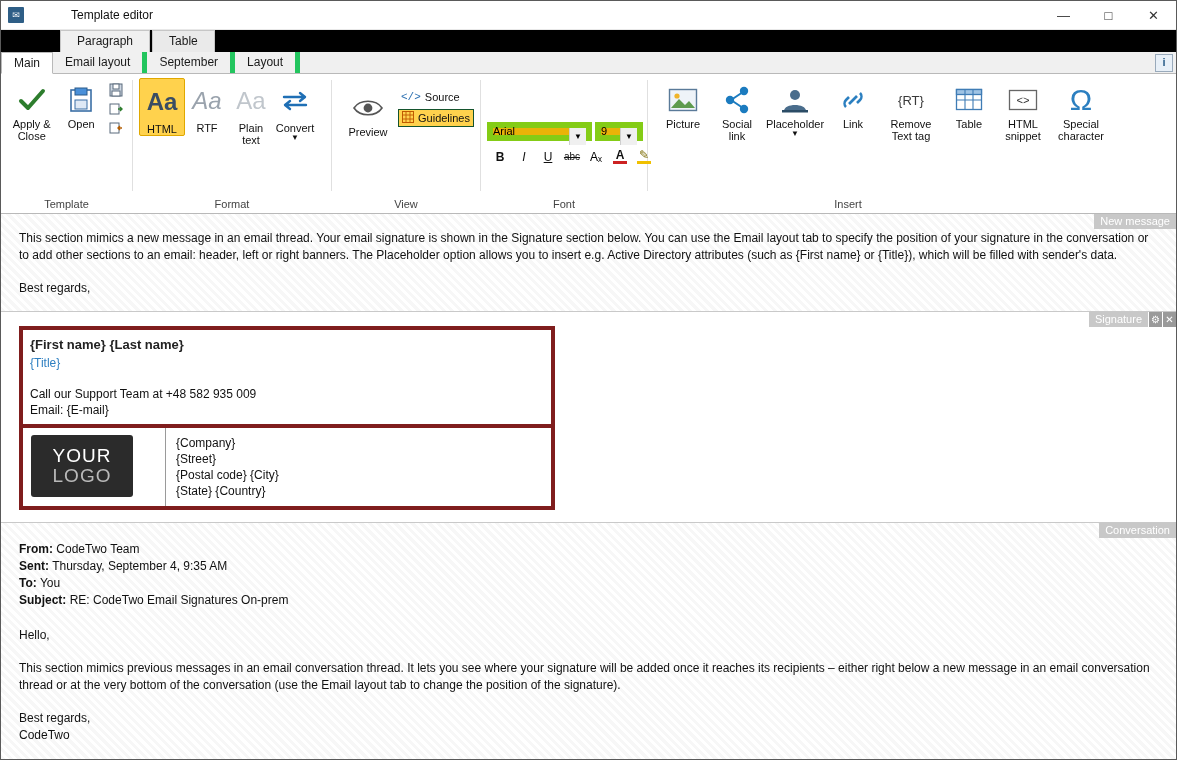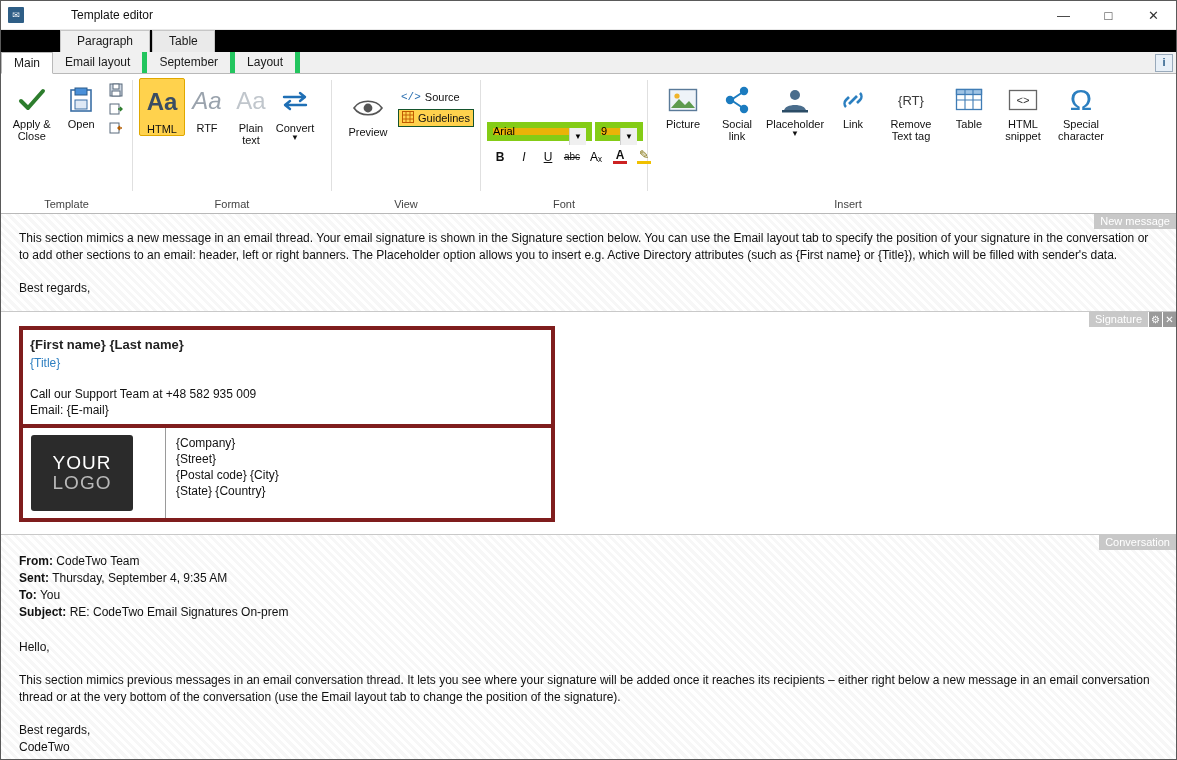--- a/index.html
+++ b/index.html
@@ -126,21 +126,21 @@
   .sec-body{padding:16px 18px 14px 18px;font-size:12px;line-height:17px;color:#111;}
   .sec-body p{margin:0 0 16px 0;}
   .sec-body p:last-child{margin-bottom:0;}
 
   .sig-table{border-collapse:collapse;}
   .sig-cell{border:4px solid #7f1d1d;padding:6px 7px;vertical-align:top;}
   .sig-name{font-weight:bold;font-size:13px;color:#222;}
   .sig-title{color:#2d7fc1;font-size:12px;margin-top:2px;}
   .sig-contact{margin-top:14px;font-size:12px;line-height:16px;}
   .logo{
-    width:102px;height:76px;background:#2b2b2b;color:#fff;border-radius:3px;
+    width:102px;height:62px;background:#2b2b2b;color:#fff;border-radius:3px;
     display:flex;flex-direction:column;align-items:center;justify-content:center;
     font-size:19px;line-height:20px;letter-spacing:1px;
   }
   .logo .l2{color:#b9b9b9;}
   .addr{font-size:12px;line-height:16px;color:#111;}
 
   .arrow-ann{position:absolute;left:258px;top:388px;width:62px;height:16px;}
 
   .conv-head{font-size:12px;line-height:17px;}
   .conv-head b{font-weight:bold;}

